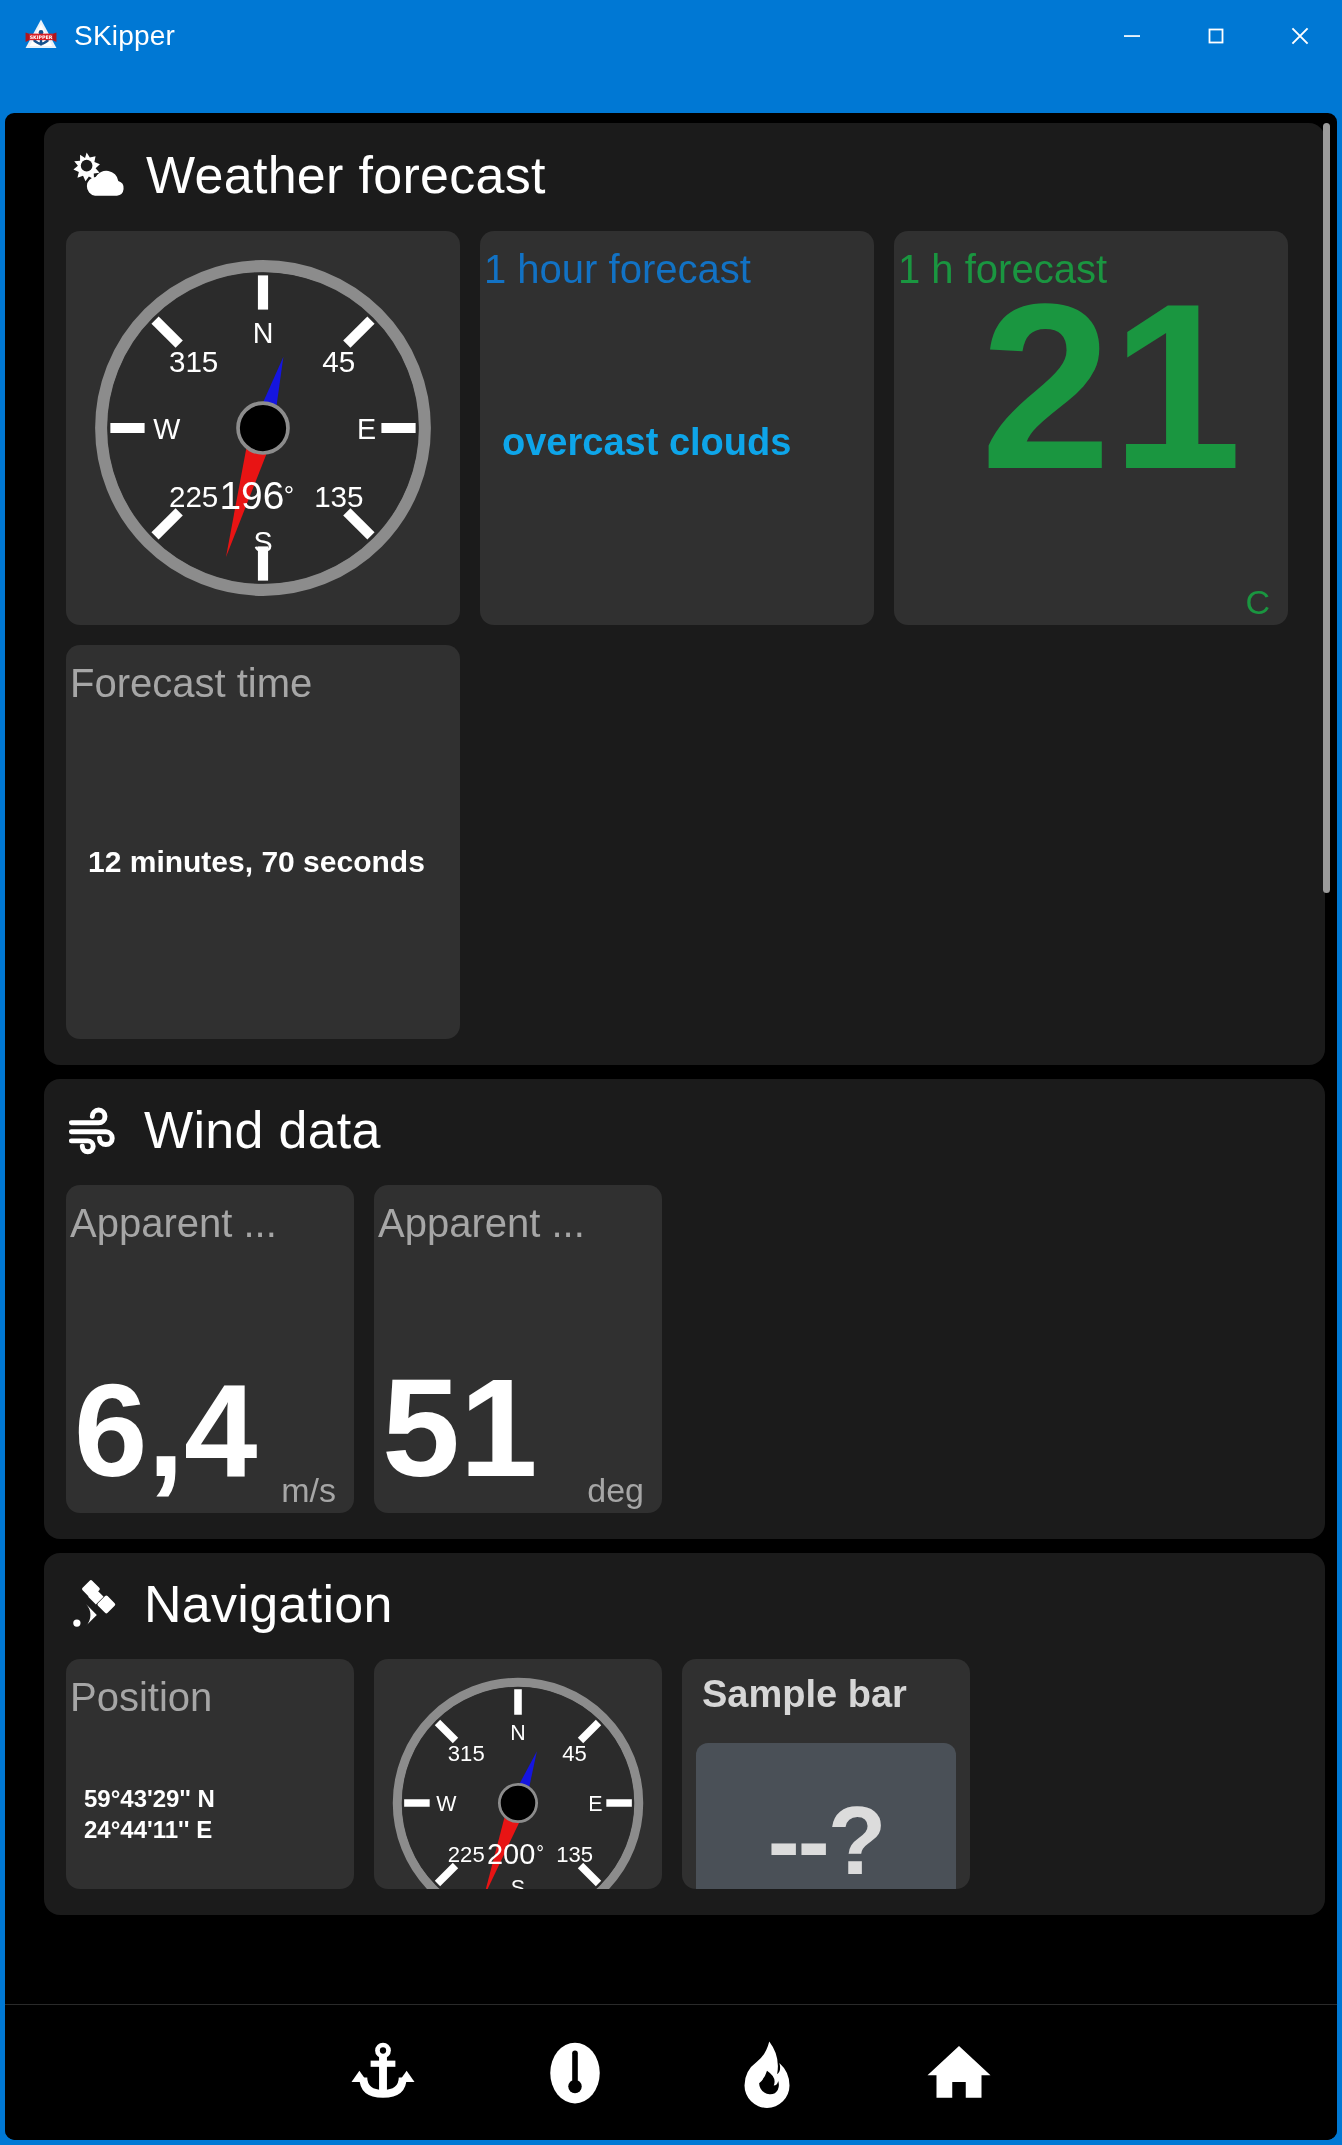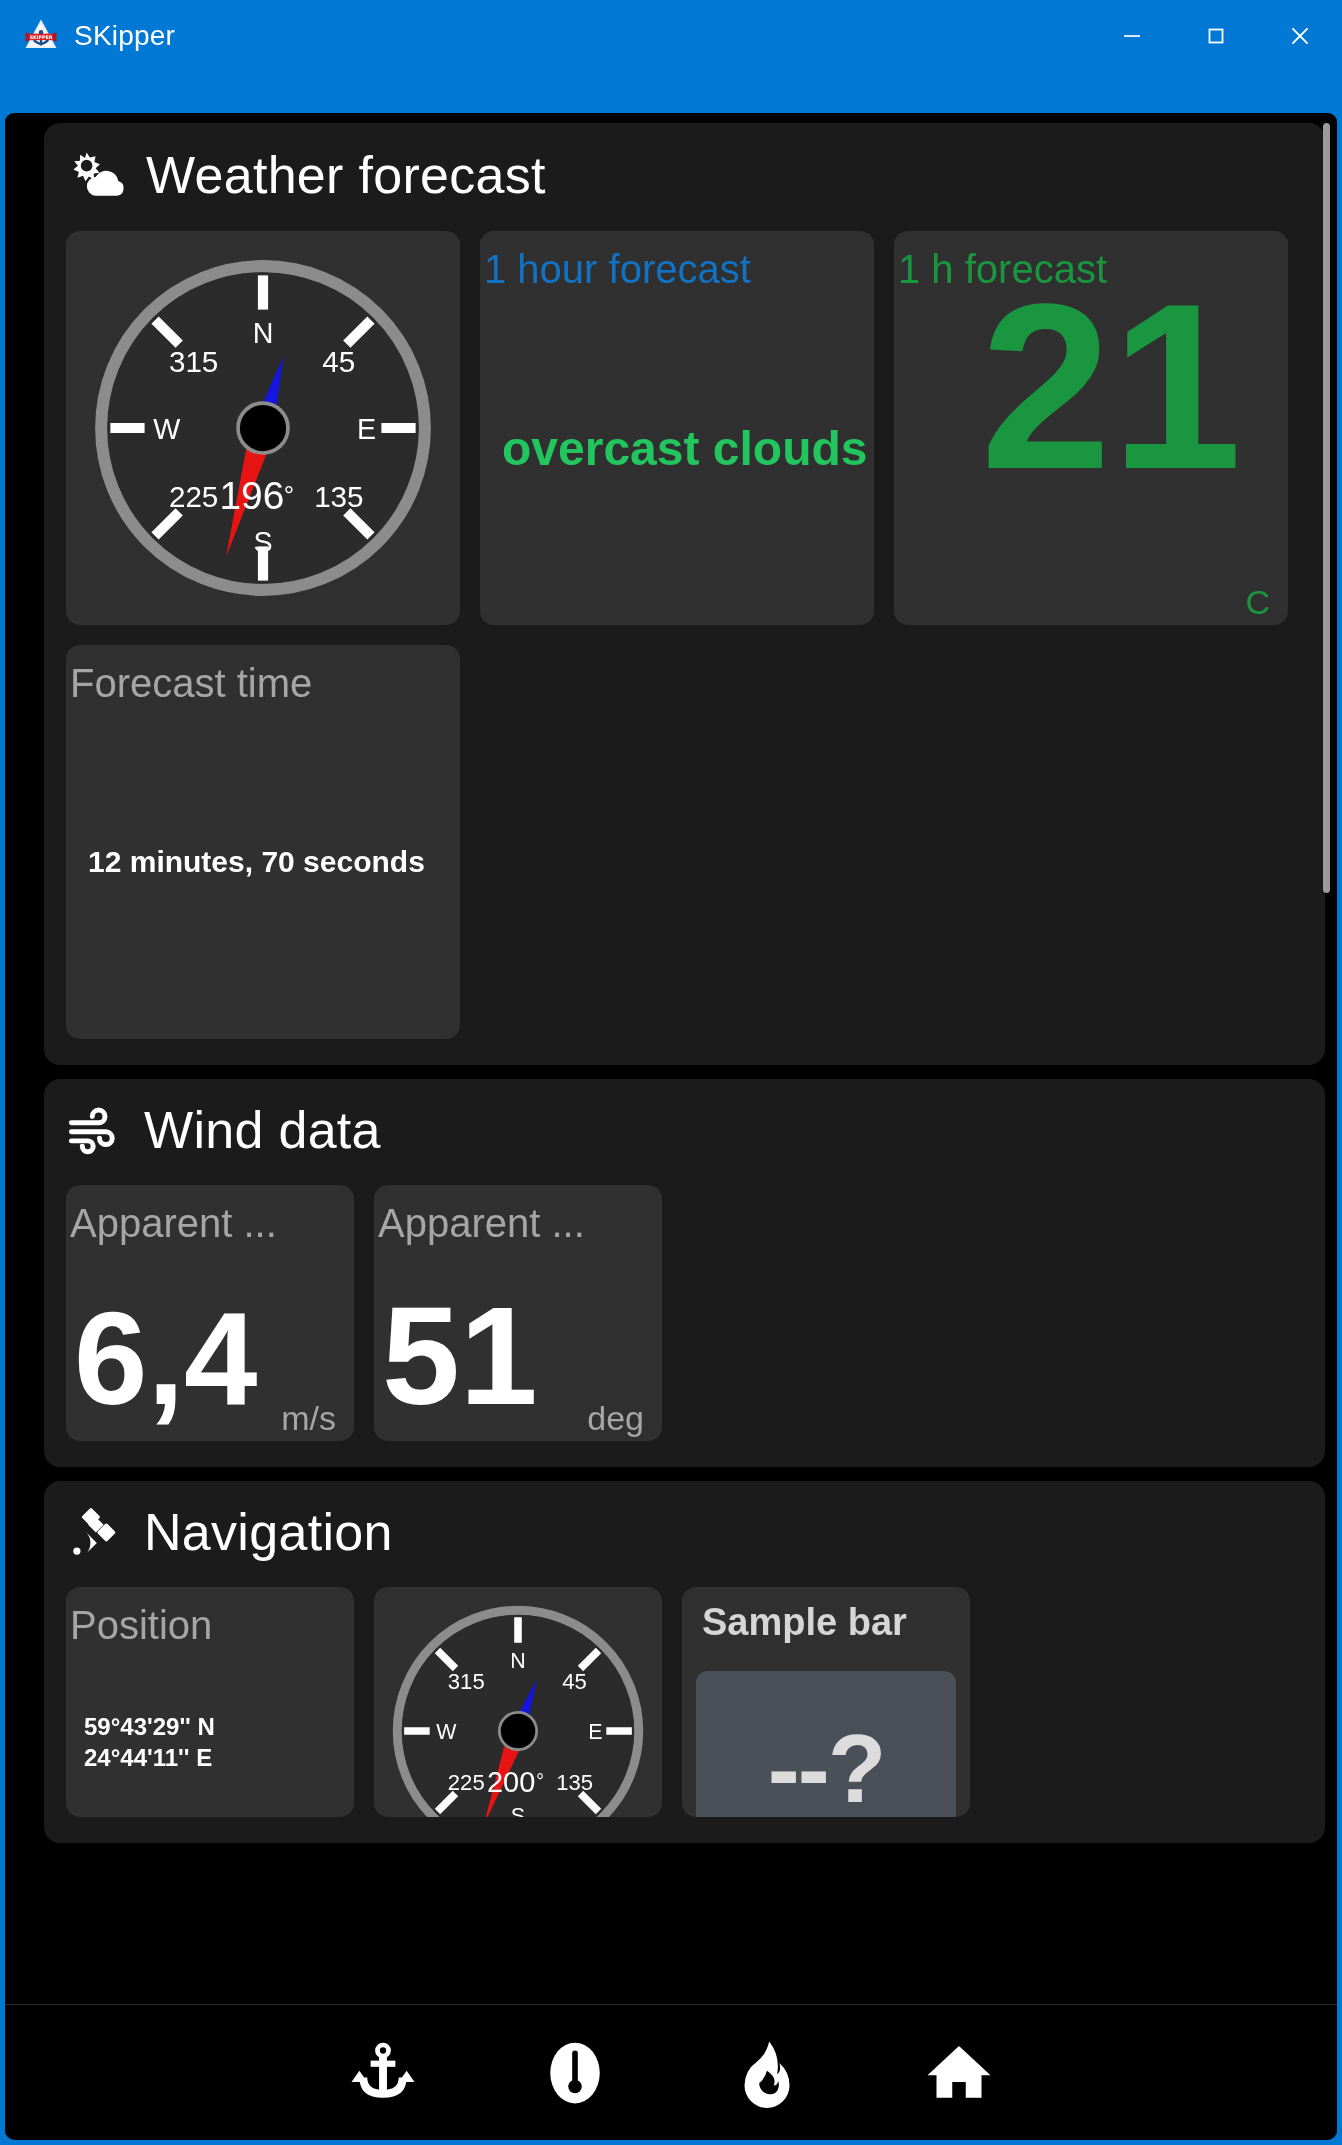--- a/index.html
+++ b/index.html
@@ -112,21 +112,21 @@
 
   
   .card {
     background: #303030;
     border-radius: 14px;
     position: relative;
     overflow: hidden;
     flex: 0 0 auto;
   }
   .card.sq { width: 394px; height: 394px; }
-  .card.wind { width: 288px; height: 256px; }
+  .card.wind { width: 288px; height: 328px; }
   .card.nav { width: 288px; height: 230px; }
 
   .card-label {
     position: absolute;
     top: 16px;
     left: 4px;
     font-size: 40px;
     font-weight: 400;
     color: #a6a6a6;
     white-space: nowrap;
@@ -137,21 +137,21 @@
 
   .value-text {
     position: absolute;
     left: 22px;
     top: 200px;
     font-size: 30px;
     font-weight: bold;
     color: #ffffff;
     white-space: nowrap;
   }
-  .value-text.blue { color: #22c55e; font-size: 48px; top: 190px; }
+  .value-text.blue { color: #0ea5e9; font-size: 38px; top: 190px; }
 
   .big-number {
     position: absolute;
     font-weight: bold;
     line-height: 0.95;
     white-space: nowrap;
   }
   .big-number.green {
     color: #1a9640;
     font-size: 235px;

